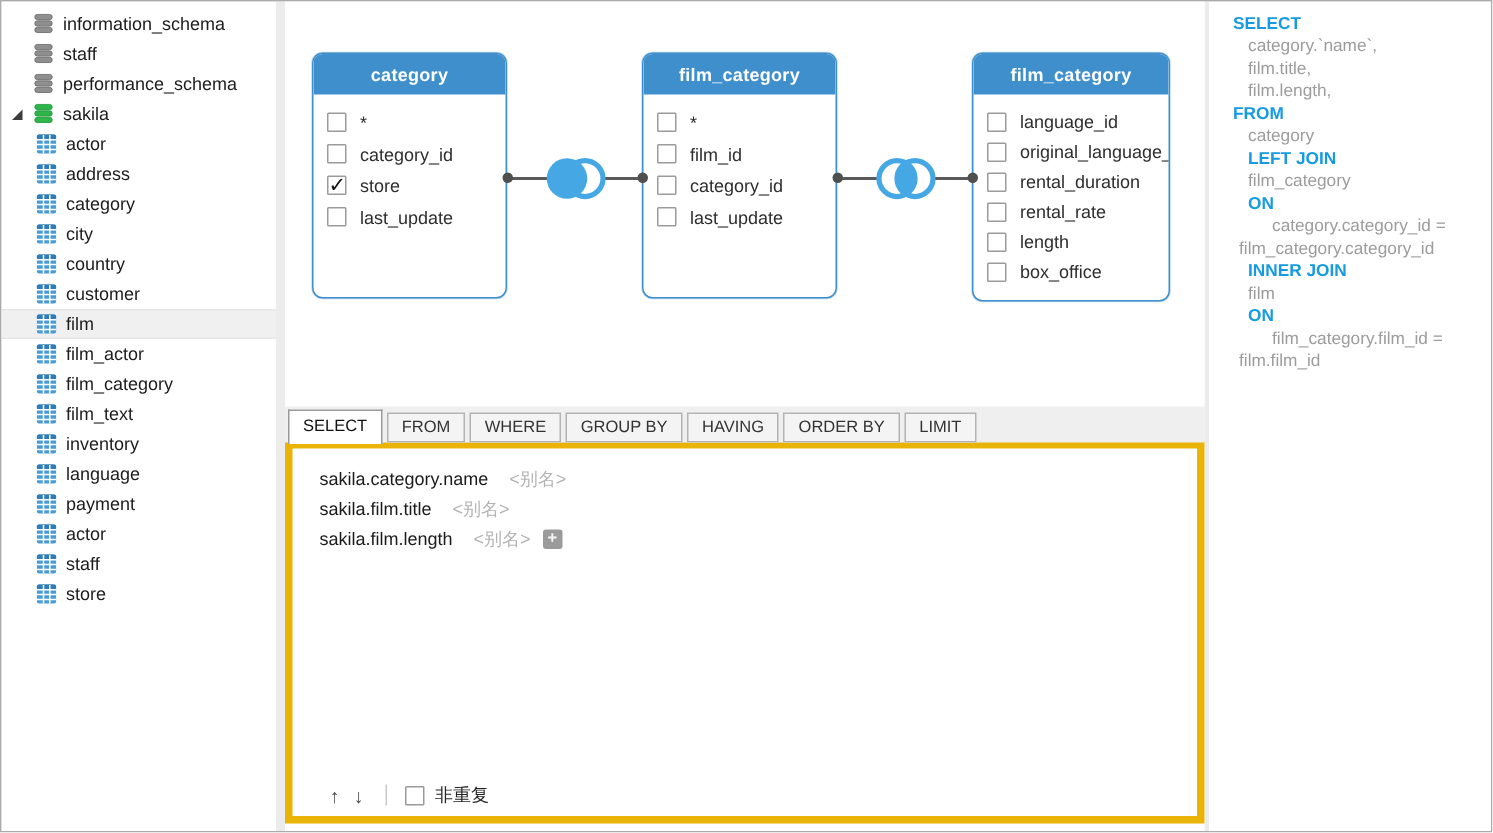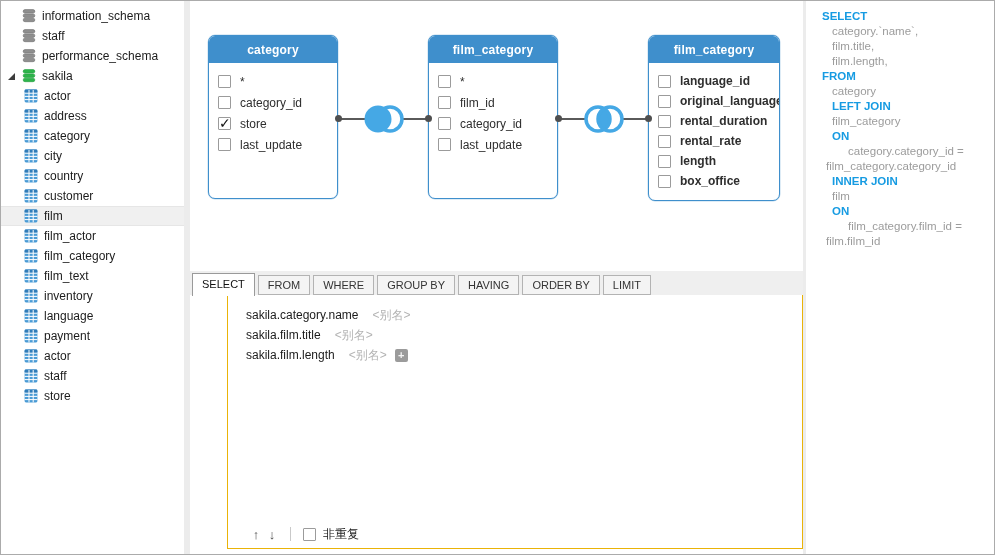--- a/index.html
+++ b/index.html
@@ -32,39 +32,39 @@
   .main{width:613px; flex:none; display:flex; flex-direction:column; background:#fff;}
   .canvas{position:relative; height:270px; flex:none; background:#fff; overflow:hidden;}
 
   .tbox{position:absolute; background:#fff; border:1px solid var(--accent-blue); border-radius:7px; overflow:hidden; box-shadow:0 0 0 0.5px rgba(63,143,204,.35);}
   .tbox-0{left:18px; top:34px; width:130px; height:164px;}
   .tbox-1{left:238px; top:34px; width:130px; height:164px;}
   .tbox-2{left:458px; top:34px; width:132px; height:166px;}
   .tbox .thead{height:27px; background:var(--accent-blue); color:#fff; font-size:12px; font-weight:bold; display:flex; align-items:center; justify-content:center; letter-spacing:.2px;}
   .tbox .tbody{padding:8px 0 0 9px;}
   .col-row{height:21px; display:flex; align-items:center; font-size:12px; color:#2e2e2e;}
-  .tbox-2 .col-row{height:20px;font-weight:bold;}
+  .tbox-2 .col-row{height:20px;}
   .cb{width:13px; height:13px; border:1px solid #9b9b9b; background:#fff; border-radius:1px; flex:none; position:relative;}
   .cb.checked::after{content:"✓"; position:absolute; left:0px; top:-3px; font-size:14px; font-weight:bold; color:#111;}
   .col-row .col-label{margin-left:9px;}
 
   .conn-line{position:absolute; height:2px; background:var(--line-gray);}
   .line-0{left:148px; top:117px; width:90px;}
   .line-1{left:368px; top:117px; width:90px;}
   .conn-dot{position:absolute; width:7px; height:7px; border-radius:50%; background:#4f4f4f; top:114px; z-index:2;}
   .dot-a{left:145px;} .dot-b{left:235px;} .dot-c{left:365px;} .dot-d{left:455px;}
   .join-spot{position:absolute; top:103px; width:46px; height:30px; z-index:3;}
   .join-0{left:171px;} .join-1{left:391px;}
 
   
   .builder{flex:1; display:flex; flex-direction:column; padding-bottom:5px; background:#fff;}
   .tabs{height:24px; flex:none; background:#efefef; display:flex; align-items:flex-end; padding-left:2px; position:relative; z-index:2;}
   .tab{font-size:11px; color:#333; background:#f4f4f4; border:1px solid #b3b3b3; height:20px; line-height:18px; padding:0 9px; margin-right:3px; cursor:default;}
   .tab.active{background:#fff; border-color:#9a9a9a; border-bottom:none; height:23px; line-height:21px; color:#111; margin-bottom:-1px; z-index:3;}
-  .builder-body{flex:1; border:1px solid #eab308; margin-top:-1px; background:#fff; display:flex; flex-direction:column; position:relative; z-index:1;margin-left:37px;}
+  .builder-body{flex:1; border:5px solid #eab308; margin-top:-1px; background:#fff; display:flex; flex-direction:column; position:relative; z-index:1;}
   .field-list{padding:10px 0 0 18px; flex:1;}
   .field-row{height:20px; display:flex; align-items:center; font-size:12px;}
   .field-expr{color:#1b1b1b;}
   .field-alias{color:#b3b3b3; margin-left:14px;}
   .add-btn{width:13px; height:13px; margin-left:8px; background:#9b9b9b; border-radius:2px; color:#f4f4f4; font-size:11px; line-height:12px; text-align:center; font-weight:bold; cursor:default;}
   .builder-footer{height:28px; flex:none; display:flex; align-items:center; padding-left:20px;}
   .mv-btn{font-size:13px; color:#4a4a4a; font-weight:bold; width:16px; text-align:center; cursor:default;}
   .foot-sep{width:1px; height:14px; background:#c9c9c9; margin:0 12px 0 10px;}
   .distinct-label{font-size:12px; color:#222; margin-left:7px;}
 

